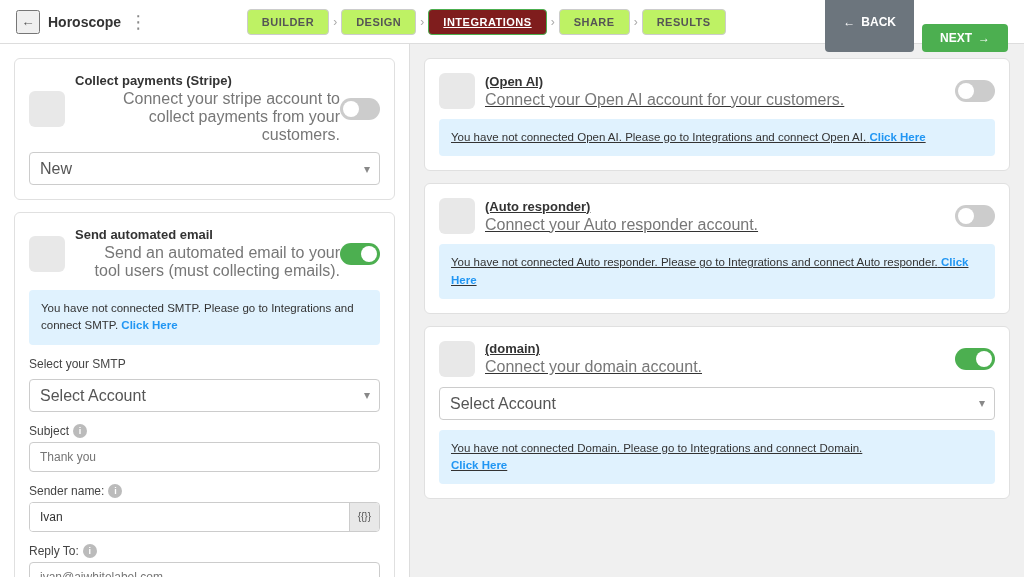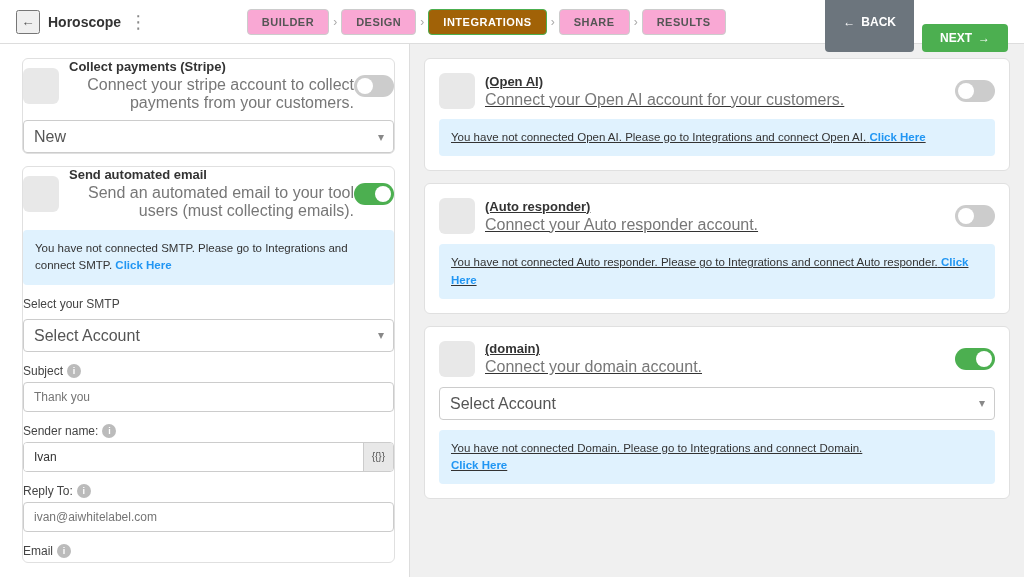--- a/index.html
+++ b/index.html
@@ -18,29 +18,29 @@
     }
     .nav-left { display: flex; align-items: center; gap: 8px; }
     .nav-back-btn { width: 24px; height: 24px; display: flex; align-items: center; justify-content: center; cursor: pointer; color: #555; }
     .nav-title { font-weight: 600; font-size: 14px; }
     .nav-dots { color: #888; cursor: pointer; font-size: 18px; line-height: 1; }
     .nav-steps { display: flex; align-items: center; gap: 4px; }
     .step-btn {
       padding: 6px 14px;
       border-radius: 4px;
       border: 1px solid #ccc;
-      background: #f9a8d4;
+      background: #bef264;
       font-size: 11px;
       font-weight: 600;
       cursor: pointer;
       color: #555;
       text-transform: uppercase;
       letter-spacing: 0.5px;
     }
-    .step-btn.active { background: #a16207; color: #fff; border-color: #4caf50; }
+    .step-btn.active { background: #7f1d1d; color: #fff; border-color: #4caf50; text-decoration: underline; }
     .step-arrow { color: #aaa; font-size: 12px; }
     .nav-right { display: flex; gap: 8px; }
     .nav-action-btn {
       padding: 7px 18px;
       border-radius: 4px;
       border: none;
       font-size: 12px;
       font-weight: 600;
       cursor: pointer;
       display: flex; align-items: center; gap: 6px;
@@ -71,22 +71,22 @@
       display: flex;
       flex-direction: column;
       gap: 12px;
     }
 
     
     .card {
       background: #fff;
       border-radius: 6px;
       border: 1px solid #e0e0e0;
+      padding: 14px;
       margin-bottom: 12px;
-      margin-left: 8px;
     }
     .card-header {
       display: flex;
       align-items: center;
       justify-content: space-between;
       margin-bottom: 6px;
     }
     .card-header-left { display: flex; align-items: center; gap: 10px; }
     .card-icon {
       width: 36px; height: 36px;

